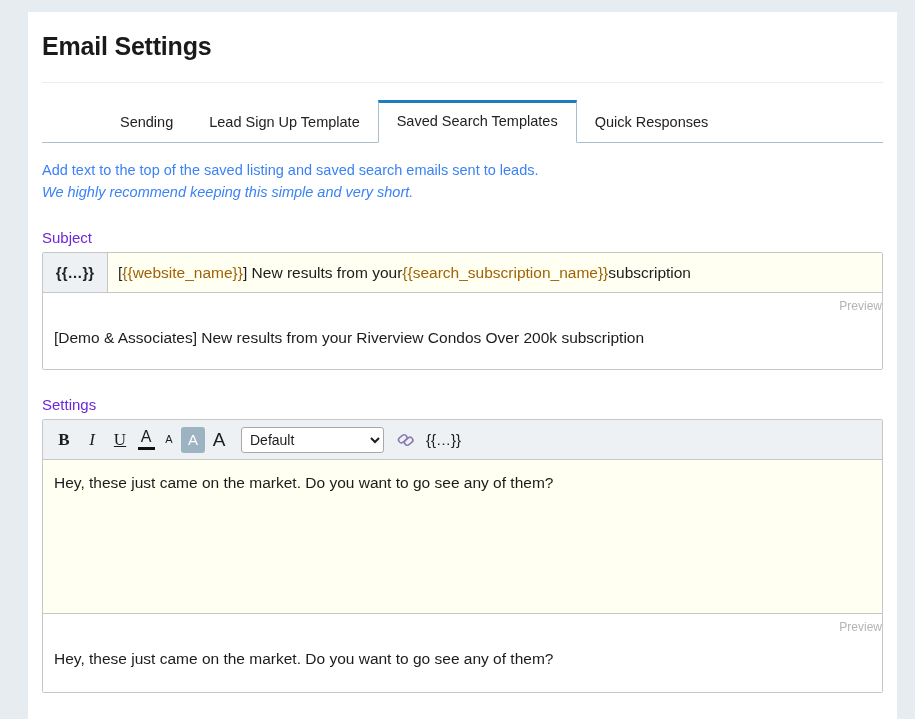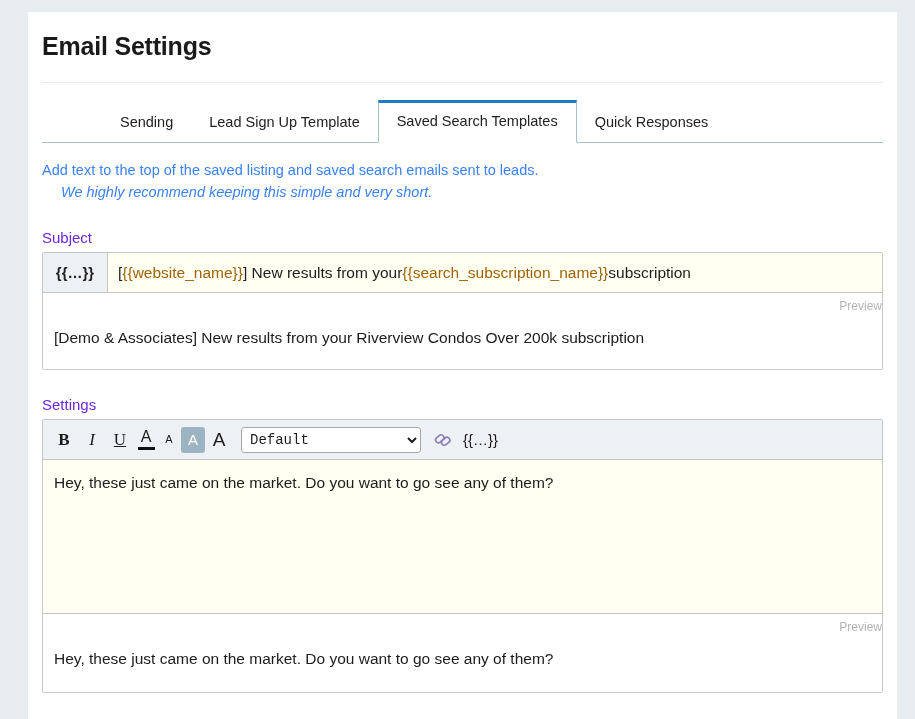--- a/index.html
+++ b/index.html
@@ -81,21 +81,21 @@
     z-index: 3;
   }
 
   
   .desc {
     margin-top: 16px;
     font-size: 14.5px;
     color: #3b82f6;
     line-height: 22px;
   }
-  .desc .italic { font-style: italic; margin-left: 19px; }
+  .desc .italic { font-style: italic; }
 
   
   .field-label {
     font-size: 15px;
     color: #6d28d9;
     margin: 26px 0 6px 0;
   }
 
   
   .subject-wrap {
@@ -204,23 +204,23 @@
     font-size: 15px;
     width: 24px;
     background: #9cb3c2;
     color: #ffffff;
   }
   .tb-btn.size-lg { font-size: 19px; width: 24px; font-weight: 500; }
 
   .tb-select {
     margin: 0 4px 0 8px;
     height: 26px;
-    width: 180px;
+    width: 143px;
     font-size: 14px;
-    font-family: Liberation Mono, monospace;
+    font-family: Liberation Sans, sans-serif;
     border: 1px solid #a8a8a8;
     border-radius: 3px;
     background: #ffffff;
     color: #1c1c1c;
     padding: 0 4px;
     box-sizing: border-box;
   }
 
   .tb-link {
     display: flex;

